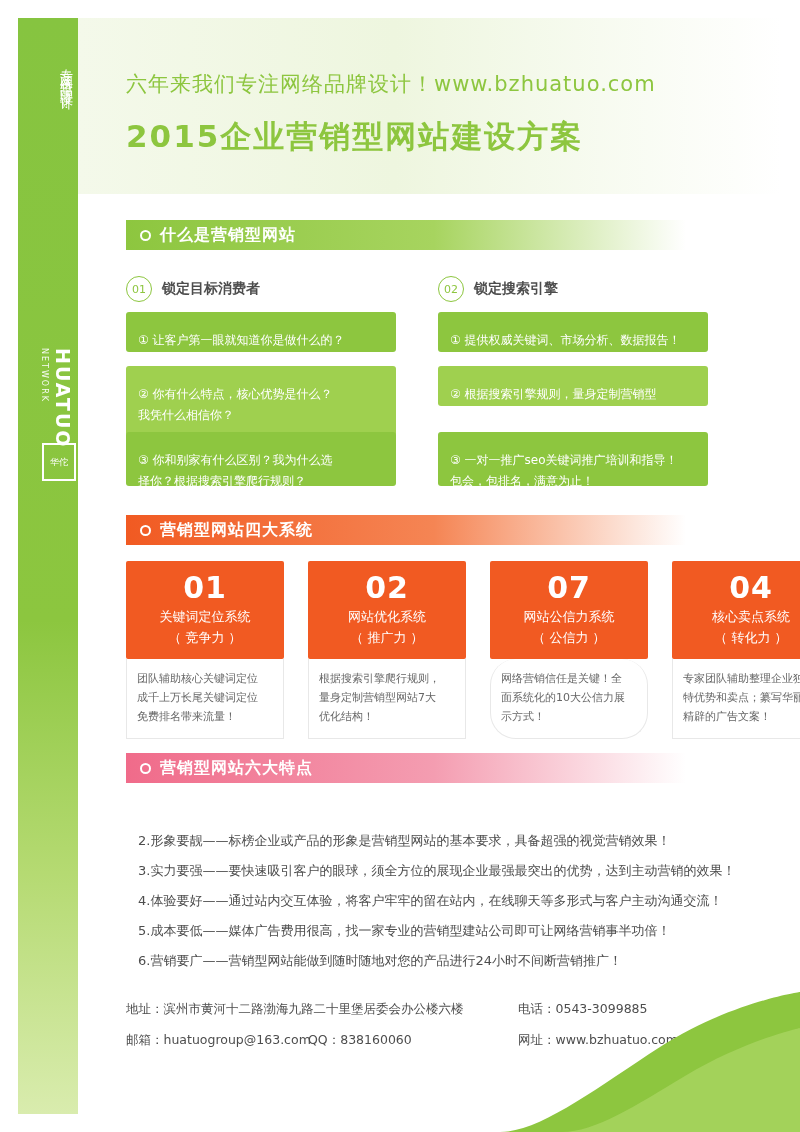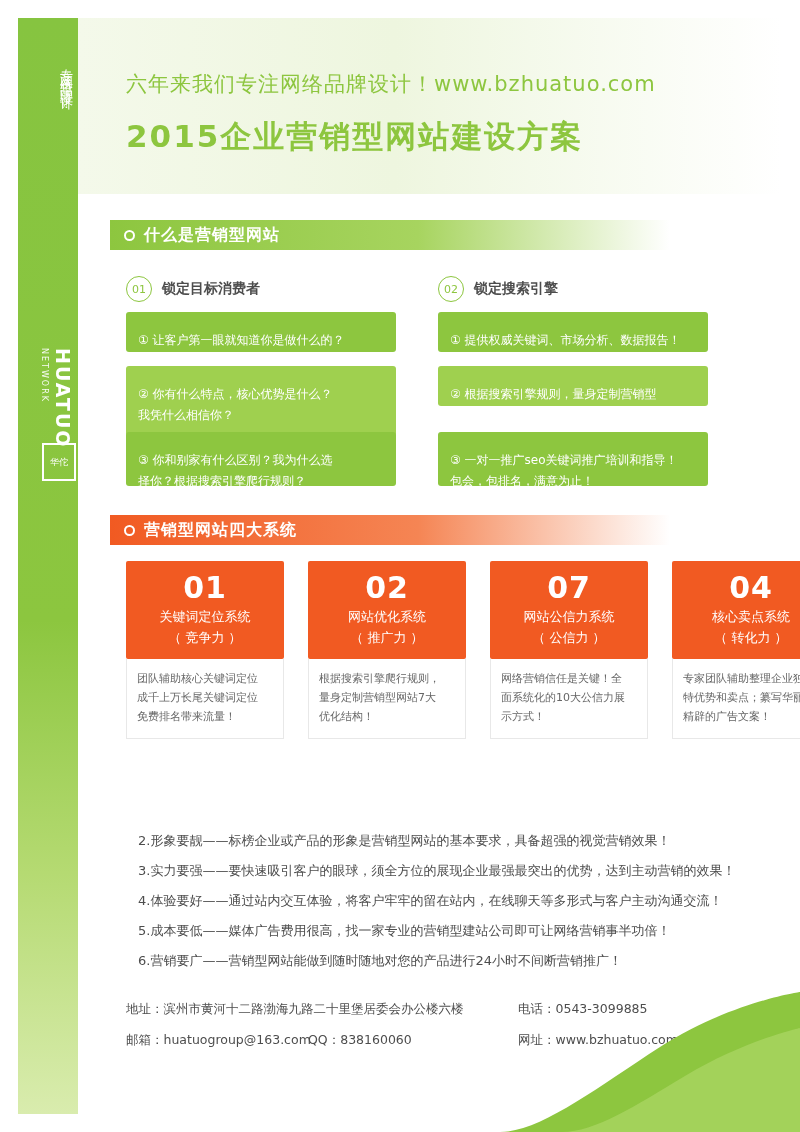--- a/index.html
+++ b/index.html
@@ -68,21 +68,21 @@
     position:absolute;left:48px;top:52px;
     color:#8dc63f;font-size:21px;letter-spacing:1px;white-space:nowrap;
   }
   .title{
     position:absolute;left:48px;top:98px;
     color:#8dc63f;font-size:31px;font-weight:bold;letter-spacing:2px;white-space:nowrap;
   }
 
   
   .sec-head{
-    position:absolute;left:32px;height:30px;width:560px;
+    position:absolute;left:48px;height:30px;width:560px;
     display:flex;align-items:center;
     padding-left:14px;box-sizing:border-box;
     color:#ffffff;font-size:16px;font-weight:bold;letter-spacing:1px;
   }
   .sec-green{background:linear-gradient(90deg,#8dc63f 0%,#a7d45f 55%,#ffffff 100%);}
   .sec-orange{background:linear-gradient(90deg,#f15a22 0%,#f58554 55%,#ffffff 100%);}
   .sec-pink{background:linear-gradient(90deg,#f06b8a 0%,#f49db1 55%,#ffffff 100%);}
   .ring{
     width:11px;height:11px;border-radius:50%;
     border:2px solid #ffffff;margin-right:9px;flex:none;box-sizing:border-box;
@@ -205,36 +205,40 @@
 量身定制营销型网站7大
 优化结构！</div>
     </div>
 
     <div class="card" style="left:412px;top:543px;">
       <div class="top">
         <div class="n">07</div>
         <div class="t1">网站公信力系统</div>
         <div class="t2">（ 公信力 ）</div>
       </div>
-      <div class="bot" style="white-space:pre-line;">网络营销信任是关键！全
+      <div class="bot" style="white-space:pre-line;border-radius:26px;">网络营销信任是关键！全
 面系统化的10大公信力展
 示方式！</div>
     </div>
 
     <div class="card" style="left:594px;top:543px;">
       <div class="top">
         <div class="n">04</div>
         <div class="t1">核心卖点系统</div>
         <div class="t2">（ 转化力 ）</div>
       </div>
       <div class="bot" style="white-space:pre-line;">专家团队辅助整理企业独
 特优势和卖点；纂写华丽、
 精辟的广告文案！</div>
     </div>
 
+    <div class="sec-head sec-pink" style="top:735px;">
+      <span class="ring"></span>
+      <span>营销型网站六大特点</span>
+    </div>
 
     <div class="feat" style="top:808px;">2.形象要靓——标榜企业或产品的形象是营销型网站的基本要求，具备超强的视觉营销效果！</div>
     <div class="feat" style="top:838px;">3.实力要强——要快速吸引客户的眼球，须全方位的展现企业最强最突出的优势，达到主动营销的效果！</div>
     <div class="feat" style="top:868px;">4.体验要好——通过站内交互体验，将客户牢牢的留在站内，在线聊天等多形式与客户主动沟通交流！</div>
     <div class="feat" style="top:898px;">5.成本要低——媒体广告费用很高，找一家专业的营销型建站公司即可让网络营销事半功倍！</div>
     <div class="feat" style="top:928px;">6.营销要广——营销型网站能做到随时随地对您的产品进行24小时不间断营销推广！</div>
 
     <div class="foot" style="left:48px;top:983px;">地址：滨州市黄河十二路渤海九路二十里堡居委会办公楼六楼</div>
     <div class="foot" style="left:440px;top:983px;">电话：0543-3099885</div>
     <div class="foot" style="left:48px;top:1014px;">邮箱：huatuogroup@163.com</div>

